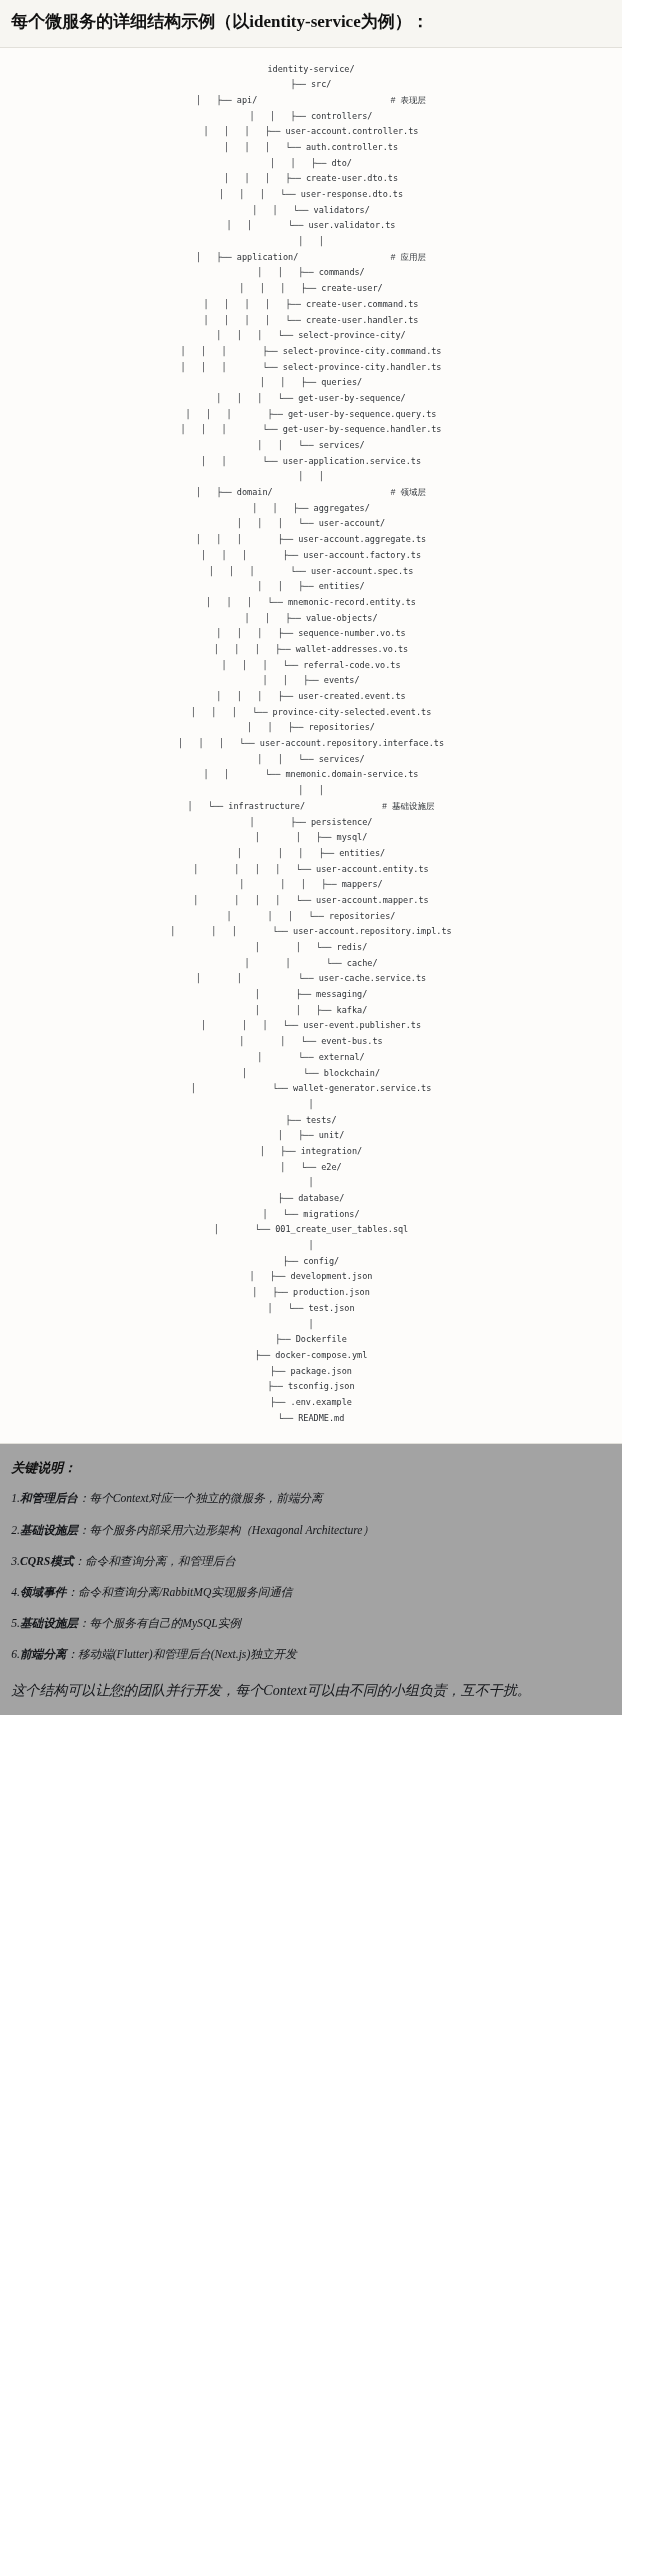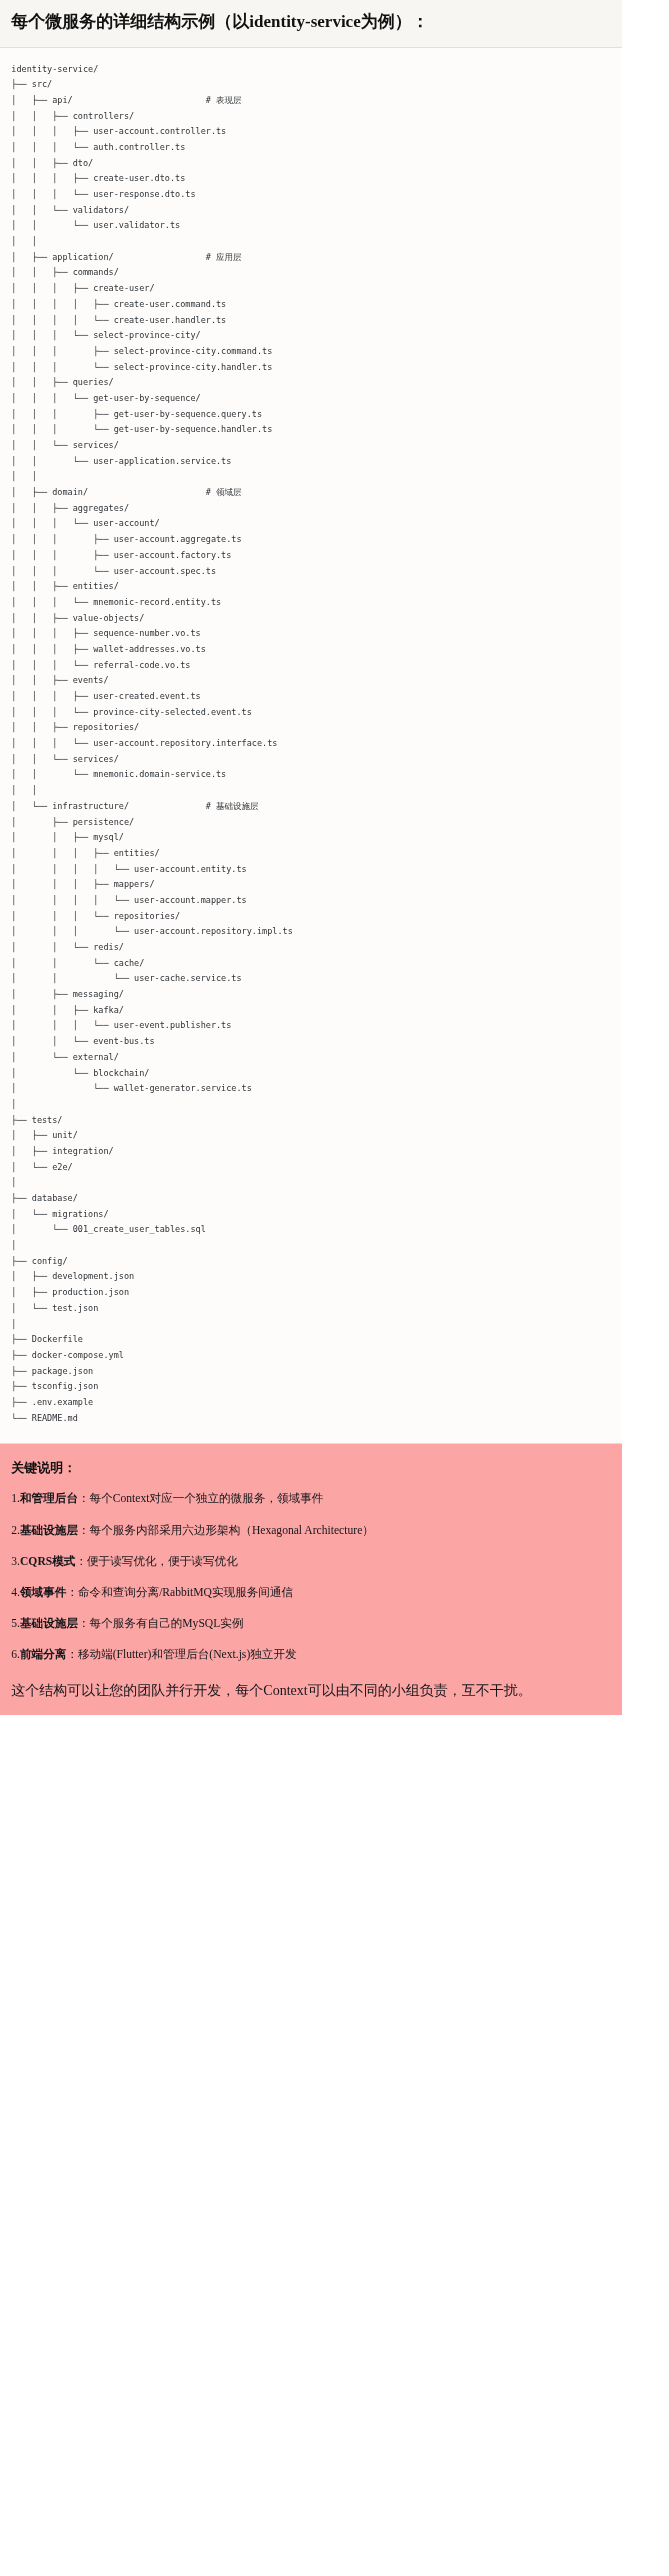--- a/index.html
+++ b/index.html
@@ -34,44 +34,47 @@
     letter-spacing: 0px;
     color: #111111;
   }
 
   
   .tree-block {
     background: #fdfcfa;
     padding: 13.8px 11.3px 16.3px 11.3px;
     box-sizing: border-box;
     border-bottom: 0.6px solid #e2e0da;
+    text-align: center;
   }
   .tree {
     font-family: "DejaVu Sans Mono", "Liberation Mono", monospace;
     font-size: 8.5px;
     line-height: 15.7px;
     color: #2d3136;
     white-space: pre;
     margin: 0;
     position: relative;
   }
   .tree-line {
     white-space: pre;
     display: block;
     height: 15.7px;
   }
   .tree-line .comment {
     color: #2d3136;
+    font-family: Liberation Mono, monospace;
   }
 
   
   .notes {
-    background: #fca5a5;
+    background: #a3a3a3;
     padding: 15px 11.3px 13.8px 11.3px;
     box-sizing: border-box;
+    font-style: italic;
   }
   .notes h2 {
     margin: 0 0 13.8px 0;
     font-family: "Liberation Serif", serif;
     font-weight: bold;
     font-size: 13px;
     color: #111111;
   }
   .note-item {
     font-family: "Liberation Serif", serif;
@@ -106,23 +109,23 @@
     <h1>每个微服务的详细结构示例（以identity-service为例）：</h1>
   </div>
 
   <div class="tree-block">
     <pre class="tree"><span class="tree-line">identity-service/</span><span class="tree-line">├── src/</span><span class="tree-line">│   ├── api/                          <span class="comment"># 表现层</span></span><span class="tree-line">│   │   ├── controllers/</span><span class="tree-line">│   │   │   ├── user-account.controller.ts</span><span class="tree-line">│   │   │   └── auth.controller.ts</span><span class="tree-line">│   │   ├── dto/</span><span class="tree-line">│   │   │   ├── create-user.dto.ts</span><span class="tree-line">│   │   │   └── user-response.dto.ts</span><span class="tree-line">│   │   └── validators/</span><span class="tree-line">│   │       └── user.validator.ts</span><span class="tree-line">│   │</span><span class="tree-line">│   ├── application/                  <span class="comment"># 应用层</span></span><span class="tree-line">│   │   ├── commands/</span><span class="tree-line">│   │   │   ├── create-user/</span><span class="tree-line">│   │   │   │   ├── create-user.command.ts</span><span class="tree-line">│   │   │   │   └── create-user.handler.ts</span><span class="tree-line">│   │   │   └── select-province-city/</span><span class="tree-line">│   │   │       ├── select-province-city.command.ts</span><span class="tree-line">│   │   │       └── select-province-city.handler.ts</span><span class="tree-line">│   │   ├── queries/</span><span class="tree-line">│   │   │   └── get-user-by-sequence/</span><span class="tree-line">│   │   │       ├── get-user-by-sequence.query.ts</span><span class="tree-line">│   │   │       └── get-user-by-sequence.handler.ts</span><span class="tree-line">│   │   └── services/</span><span class="tree-line">│   │       └── user-application.service.ts</span><span class="tree-line">│   │</span><span class="tree-line">│   ├── domain/                       <span class="comment"># 领域层</span></span><span class="tree-line">│   │   ├── aggregates/</span><span class="tree-line">│   │   │   └── user-account/</span><span class="tree-line">│   │   │       ├── user-account.aggregate.ts</span><span class="tree-line">│   │   │       ├── user-account.factory.ts</span><span class="tree-line">│   │   │       └── user-account.spec.ts</span><span class="tree-line">│   │   ├── entities/</span><span class="tree-line">│   │   │   └── mnemonic-record.entity.ts</span><span class="tree-line">│   │   ├── value-objects/</span><span class="tree-line">│   │   │   ├── sequence-number.vo.ts</span><span class="tree-line">│   │   │   ├── wallet-addresses.vo.ts</span><span class="tree-line">│   │   │   └── referral-code.vo.ts</span><span class="tree-line">│   │   ├── events/</span><span class="tree-line">│   │   │   ├── user-created.event.ts</span><span class="tree-line">│   │   │   └── province-city-selected.event.ts</span><span class="tree-line">│   │   ├── repositories/</span><span class="tree-line">│   │   │   └── user-account.repository.interface.ts</span><span class="tree-line">│   │   └── services/</span><span class="tree-line">│   │       └── mnemonic.domain-service.ts</span><span class="tree-line">│   │</span><span class="tree-line">│   └── infrastructure/               <span class="comment"># 基础设施层</span></span><span class="tree-line">│       ├── persistence/</span><span class="tree-line">│       │   ├── mysql/</span><span class="tree-line">│       │   │   ├── entities/</span><span class="tree-line">│       │   │   │   └── user-account.entity.ts</span><span class="tree-line">│       │   │   ├── mappers/</span><span class="tree-line">│       │   │   │   └── user-account.mapper.ts</span><span class="tree-line">│       │   │   └── repositories/</span><span class="tree-line">│       │   │       └── user-account.repository.impl.ts</span><span class="tree-line">│       │   └── redis/</span><span class="tree-line">│       │       └── cache/</span><span class="tree-line">│       │           └── user-cache.service.ts</span><span class="tree-line">│       ├── messaging/</span><span class="tree-line">│       │   ├── kafka/</span><span class="tree-line">│       │   │   └── user-event.publisher.ts</span><span class="tree-line">│       │   └── event-bus.ts</span><span class="tree-line">│       └── external/</span><span class="tree-line">│           └── blockchain/</span><span class="tree-line">│               └── wallet-generator.service.ts</span><span class="tree-line">│</span><span class="tree-line">├── tests/</span><span class="tree-line">│   ├── unit/</span><span class="tree-line">│   ├── integration/</span><span class="tree-line">│   └── e2e/</span><span class="tree-line">│</span><span class="tree-line">├── database/</span><span class="tree-line">│   └── migrations/</span><span class="tree-line">│       └── 001_create_user_tables.sql</span><span class="tree-line">│</span><span class="tree-line">├── config/</span><span class="tree-line">│   ├── development.json</span><span class="tree-line">│   ├── production.json</span><span class="tree-line">│   └── test.json</span><span class="tree-line">│</span><span class="tree-line">├── Dockerfile</span><span class="tree-line">├── docker-compose.yml</span><span class="tree-line">├── package.json</span><span class="tree-line">├── tsconfig.json</span><span class="tree-line">├── .env.example</span><span class="tree-line">└── README.md</span></pre>
   </div>
 
   <div class="notes">
     <h2>关键说明：</h2>
     <div>
-        <p class="note-item"><span class="idx">1.</span><span class="term">和管理后台</span><span class="desc">：</span><span class="desc">每个Context对应一个独立的微服务，领域事件</span></p>
+        <p class="note-item"><span class="idx">1.</span><span class="term">和管理后台</span><span class="desc">：</span><span class="desc">每个Context对应一个独立的微服务，前端分离</span></p>
         <p class="note-item"><span class="idx">2.</span><span class="term">基础设施层</span><span class="desc">：</span><span class="desc">每个服务内部采用六边形架构（Hexagonal Architecture）</span></p>
-        <p class="note-item"><span class="idx">3.</span><span class="term">CQRS模式</span><span class="desc">：</span><span class="desc">便于读写优化，便于读写优化</span></p>
+        <p class="note-item"><span class="idx">3.</span><span class="term">CQRS模式</span><span class="desc">：</span><span class="desc">命令和查询分离，和管理后台</span></p>
         <p class="note-item"><span class="idx">4.</span><span class="term">领域事件</span><span class="desc">：</span><span class="desc">命令和查询分离/RabbitMQ实现服务间通信</span></p>
         <p class="note-item"><span class="idx">5.</span><span class="term">基础设施层</span><span class="desc">：</span><span class="desc">每个服务有自己的MySQL实例</span></p>
         <p class="note-item"><span class="idx">6.</span><span class="term">前端分离</span><span class="desc">：</span><span class="desc">移动端(Flutter)和管理后台(Next.js)独立开发</span></p>
       </div>
     <p class="closing">这个结构可以让您的团队并行开发，每个Context可以由不同的小组负责，互不干扰。</p>
   </div>
 
 </div>
 
 

